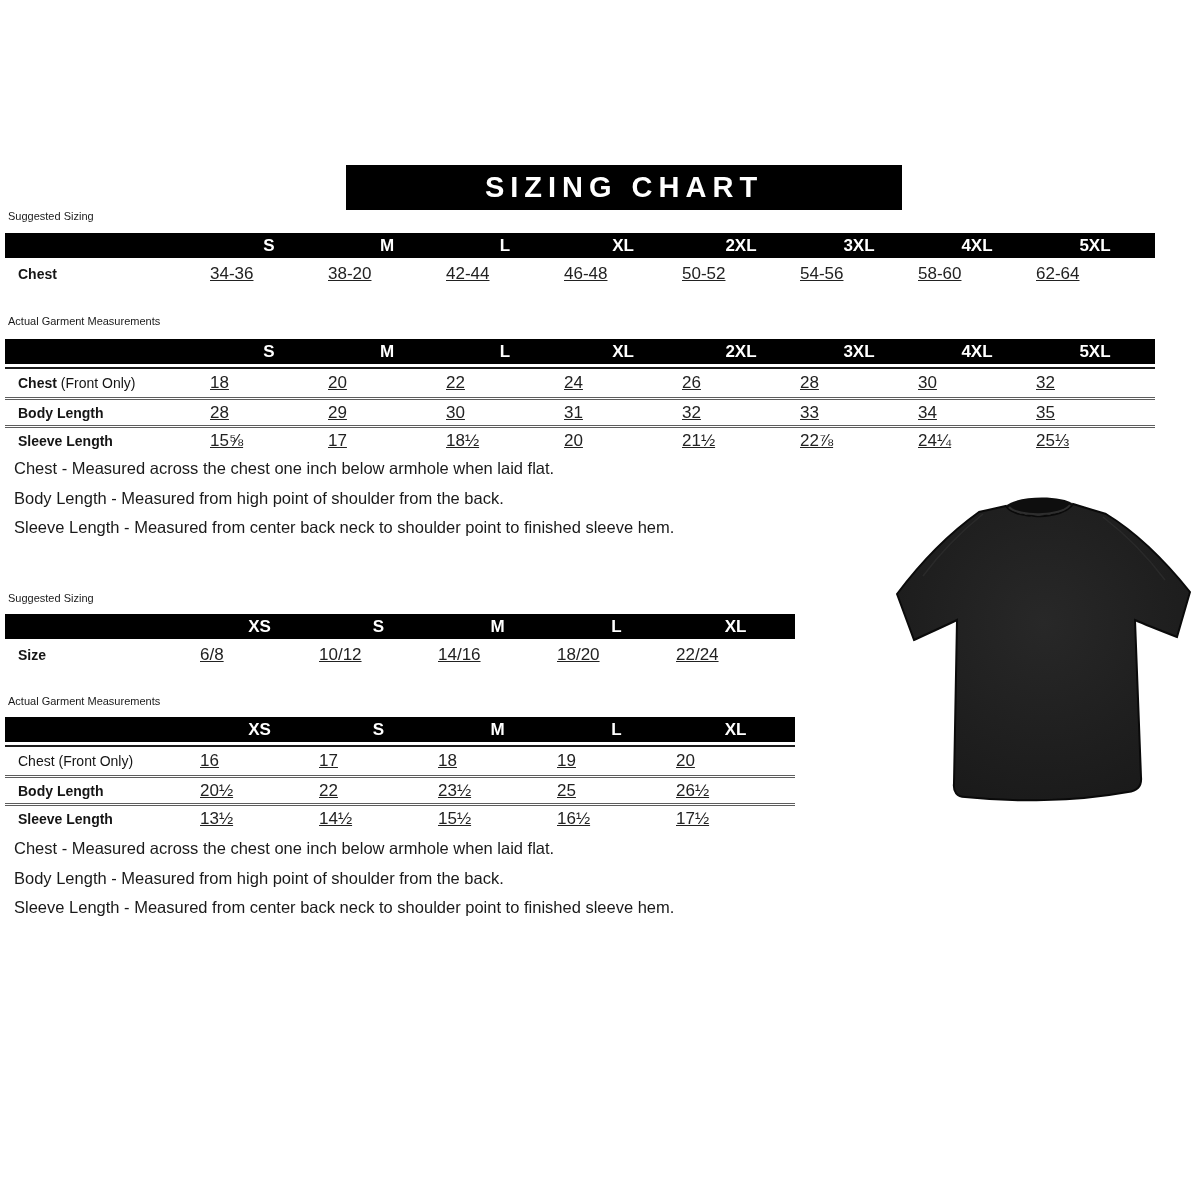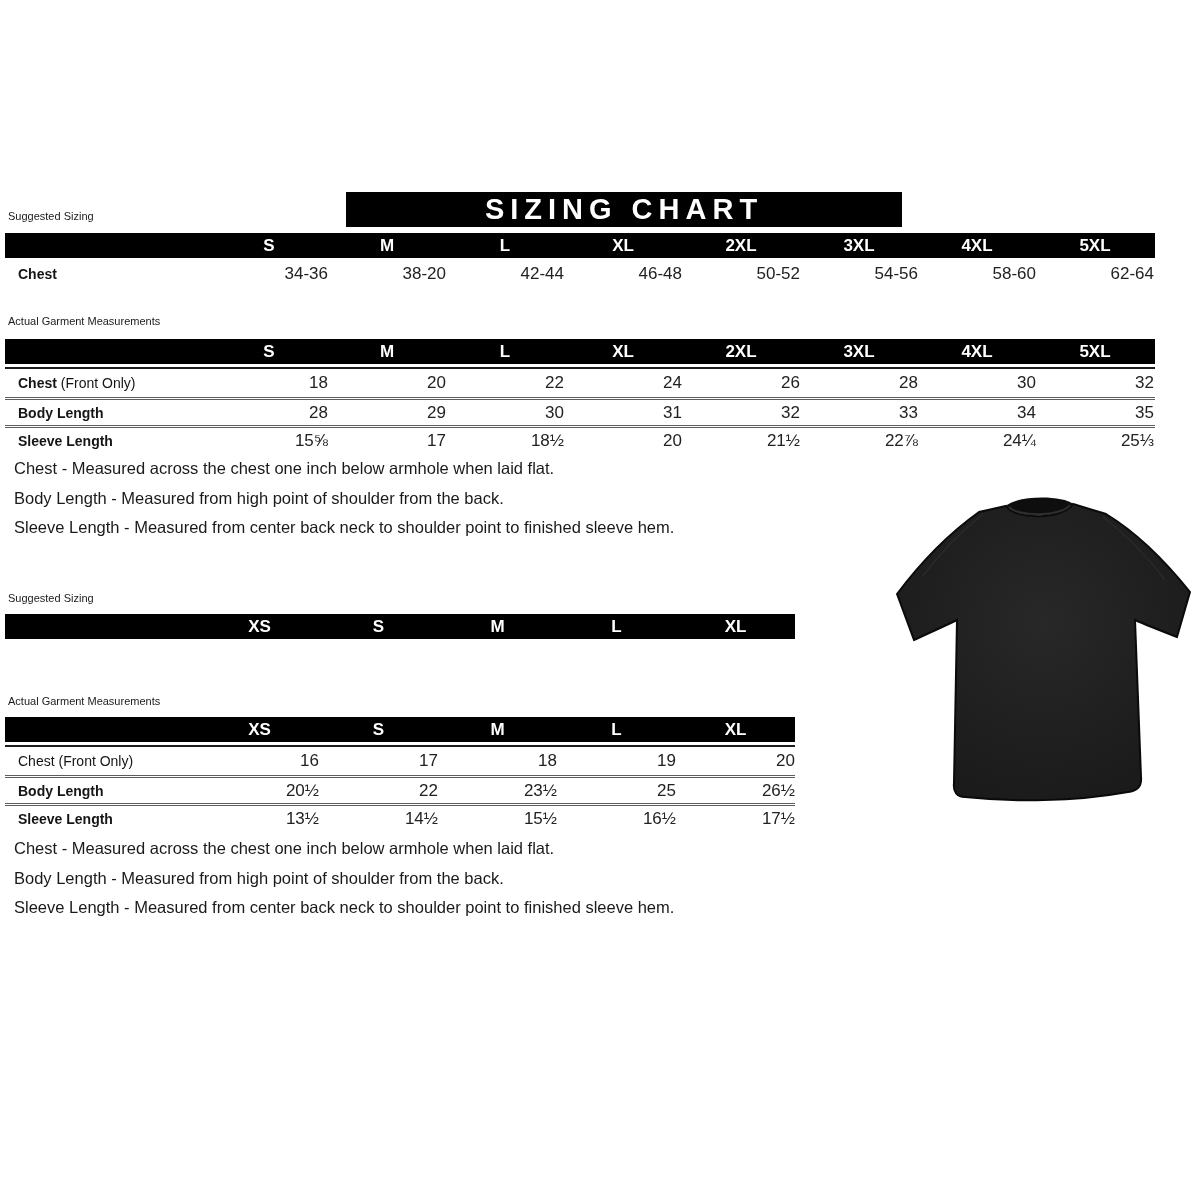--- a/index.html
+++ b/index.html
@@ -13,45 +13,45 @@
     color: #111;
     overflow: hidden;
   }
   .abs { position: absolute; }
 
   .page-title {
     left: 15px; top: 163px;
     font-size: 30px; font-weight: 700; letter-spacing: 0.5px; color: #151515;
   }
   .banner {
-    left: 346px; top: 165px; width: 556px; height: 35px;
+    left: 346px; top: 165px; width: 556px; height: 45px;
     background: #000; color: #fff;
     display: flex; align-items: center; justify-content: center;
-    font-size: 29px; font-weight: 700; letter-spacing: 6px; margin-top: 27px;
+    font-size: 29px; font-weight: 700; letter-spacing: 6px;
   }
   .section-label { font-size: 11px; color: #1a1a1a; text-align: center; }
 
   
   .sz-table { left: 5px; }
   .thead {
     display: flex; align-items: center;
     background: #000; height: 25px;
   }
   .hcell {
     color: #fff; font-weight: 700; font-size: 17px;
     text-align: center;
   }
   .head-rule { height: 2px; background: #1c1c1c; margin-top: 3px; }
   .trow { display: flex; align-items: center; height: 28px; }
   .trow.sep { border-top: 3px double #5d5d5d; }
   .rlabel { font-size: 14px; padding-left: 13px; color: #151515; white-space: nowrap; }
   .rlabel .lbl { font-weight: 700; }
   .rlabel .sfx { font-weight: 400; }
   .plain .lbl { font-weight: 400; }
-  .cell { font-size: 17px; text-align: right; color: #222; }
+  .cell { font-size: 17px; text-align: left; color: #222; text-decoration: underline; }
 
   
   .adult .rlabel, .adult .corner { width: 205px; flex: none; }
   .adult .hcell, .adult .cell { width: 118px; flex: none; }
   
   .youth .rlabel, .youth .corner { width: 195px; flex: none; }
   .youth .hcell, .youth .cell { width: 119px; flex: none; }
 
   .notes p { font-size: 16.5px; color: #1a1a1a; line-height: 1; margin: 0 0 13px 0; }
 
@@ -158,20 +158,28 @@
   <div class="abs section-label" style="left:8px; top:592px;">Suggested Sizing</div>
 
   <div class="abs sz-table youth" style="top:614px; width:790px;">
     <div class="thead">
       <div class="corner"></div>
       <div class="hcell">XS</div>
       <div class="hcell">S</div>
       <div class="hcell">M</div>
       <div class="hcell">L</div>
       <div class="hcell">XL</div>
+    </div>
+    <div class="trow" style="height:32px;">
+      <div class="rlabel"><span class="lbl">Size</span></div>
+      <div class="cell">6/8</div>
+      <div class="cell">10/12</div>
+      <div class="cell">14/16</div>
+      <div class="cell">18/20</div>
+      <div class="cell">22/24</div>
     </div>
   </div>
 
   <div class="abs section-label" style="left:8px; top:695px;">Actual Garment Measurements</div>
 
   <div class="abs sz-table youth" style="top:717px; width:790px;">
     <div class="thead">
       <div class="corner"></div>
       <div class="hcell">XS</div>
       <div class="hcell">S</div>

